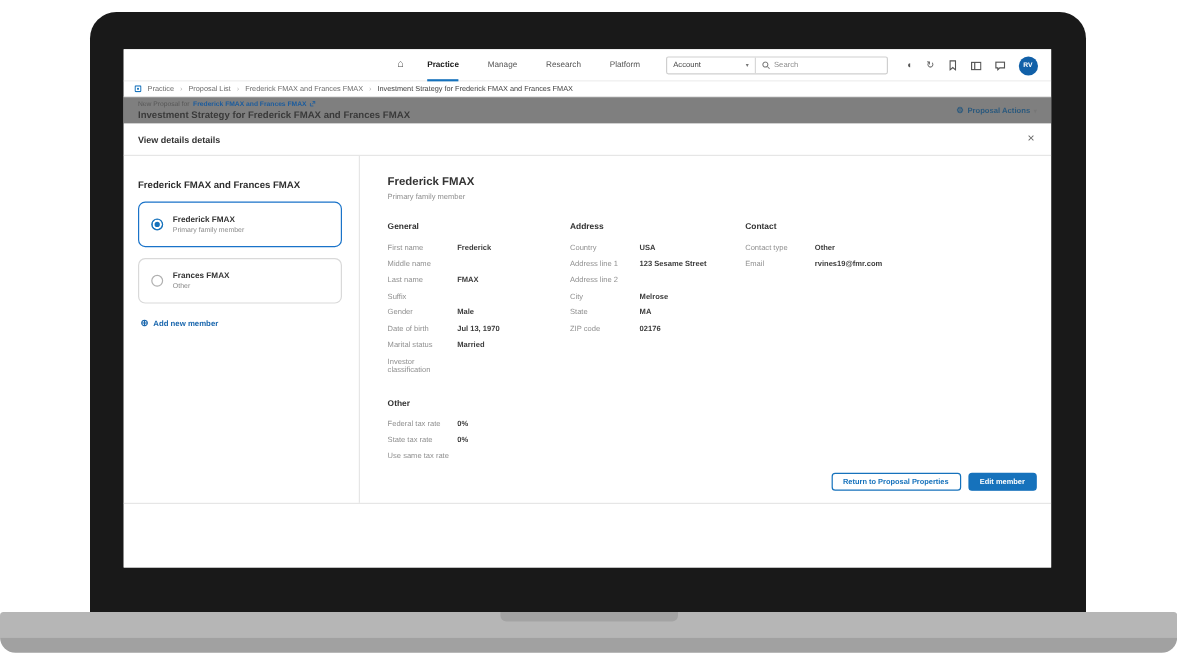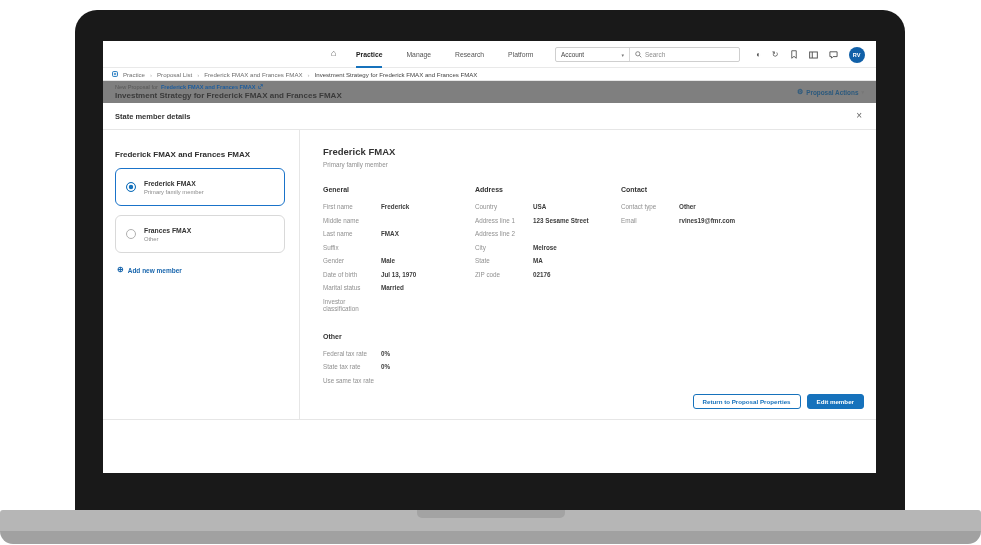--- a/index.html
+++ b/index.html
@@ -163,21 +163,21 @@
         </div>
         <div class="gb-actions">
           <span class="gb-gear">⚙</span>
           <span>Proposal Actions</span>
           <span class="chev">▾</span>
         </div>
       </div>
 
       <div class="modal">
         <div class="modal-head">
-          <span class="modal-title">State member details</span>
+          <span class="modal-title">View details details</span>
           <span class="close">×</span>
         </div>
         <div class="modal-body">
 
           <div class="members">
             <div class="aside-h">Frederick FMAX and Frances FMAX</div>
             <div class="mcard selected">
               <span class="radio on"></span>
               <span>
                 <div class="mname">Frederick FMAX</div>

